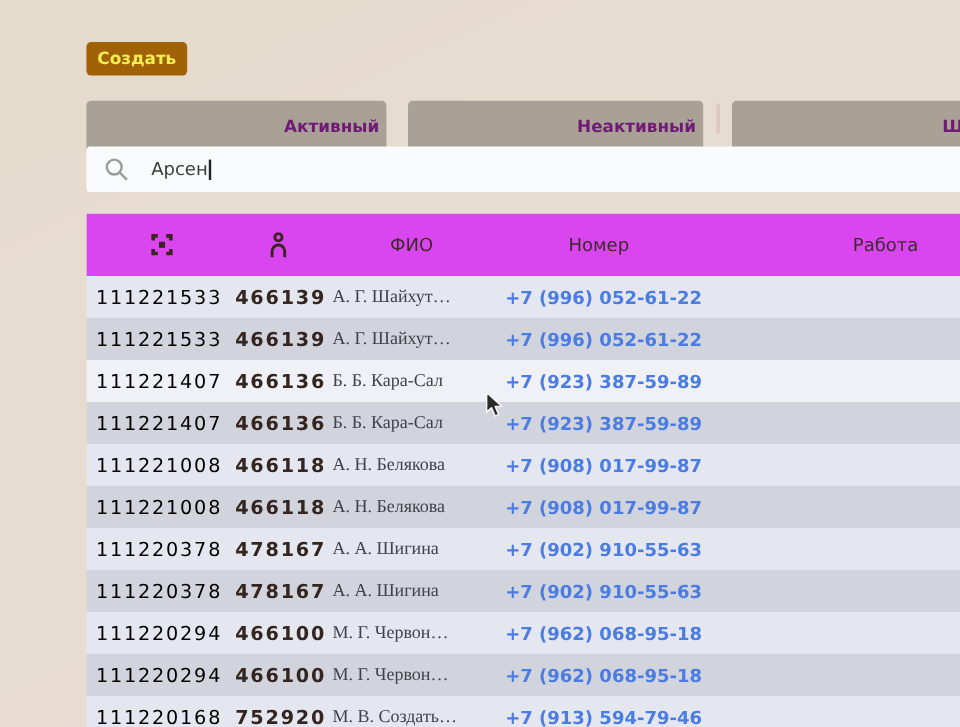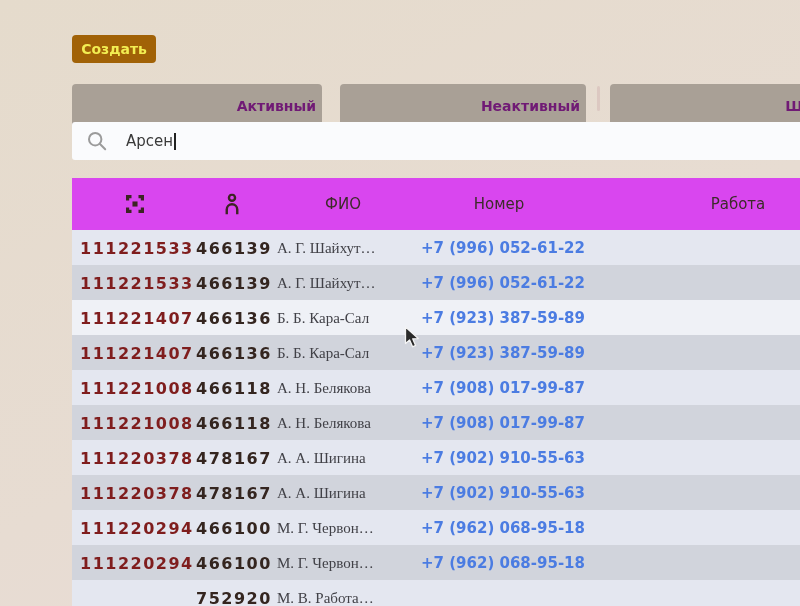--- a/index.html
+++ b/index.html
@@ -32,21 +32,21 @@
   .caret{display:inline-block;width:1.5px;height:17px;background:#222;margin-left:1px;vertical-align:-3px;}
   .table{position:absolute;left:72px;top:178px;width:728px;height:428px;overflow:hidden;}
   .thead{position:relative;height:52px;background:#d946ef;}
   .th{position:absolute;top:50%;transform:translate(-50%,-50%);color:#3c2b29;font-size:15px;white-space:nowrap;}
   .th-icon{display:flex;align-items:center;}
   .trow{position:relative;height:35px;}
   .row-light{background:#e4e7f0;}
   .row-dark{background:#d1d4dc;}
   .row-hover{background:#eff1f6;}
   .cell{position:absolute;top:50%;transform:translateY(-50%);white-space:nowrap;font-size:15px;}
-  .cell-id{left:8px;font-weight:bold;color:#7f1d1d;font-size:16px;letter-spacing:1.5px;}
+  .cell-id{left:8px;font-weight:normal;color:#000000;font-size:16px;letter-spacing:1.5px;}
   .cell-code{left:124px;font-weight:bold;color:#34251f;font-size:16px;letter-spacing:1.5px;}
   .cell-name{left:205px;color:#414147;max-width:142px;overflow:hidden;font-family:Liberation Serif, serif;}
   .cell-phone{left:349px;color:#4b7ce2;cursor:pointer;font-weight:bold;}
   .cell-work{left:560px;color:#414147;}
   .cursor{position:absolute;left:404px;top:326px;pointer-events:none;}
 </style>
 </head>
 <body>
 
 <button class="create-btn">Создать</button>
@@ -151,22 +151,24 @@
         <span class="cell cell-work"></span>
       </div>
       <div class="trow row-dark">
         <span class="cell cell-id">111220294</span>
         <span class="cell cell-code">466100</span>
         <span class="cell cell-name">М. Г. Червон…</span>
         <span class="cell cell-phone">+7 (962) 068-95-18</span>
         <span class="cell cell-work"></span>
       </div>
       <div class="trow row-light">
+        <span class="cell cell-id">111220168</span>
         <span class="cell cell-code">752920</span>
-        <span class="cell cell-name">М. В. Работа…</span>
+        <span class="cell cell-name">М. В. Создать…</span>
+        <span class="cell cell-phone">+7 (913) 594-79-46</span>
         <span class="cell cell-work"></span>
       </div>
     </div>
 </div>
 
 <svg class="cursor" width="18" height="24" viewBox="0 0 18 24">
   <path d="M1.5 1 L1.5 17.5 L5.6 13.9 L8.6 20.8 L11.6 19.4 L8.7 12.8 L14.3 12.6 Z" fill="#2b2b2b" stroke="#f4f4f4" stroke-width="1.3" stroke-linejoin="round"></path>
 </svg>
 
 </body></html>

